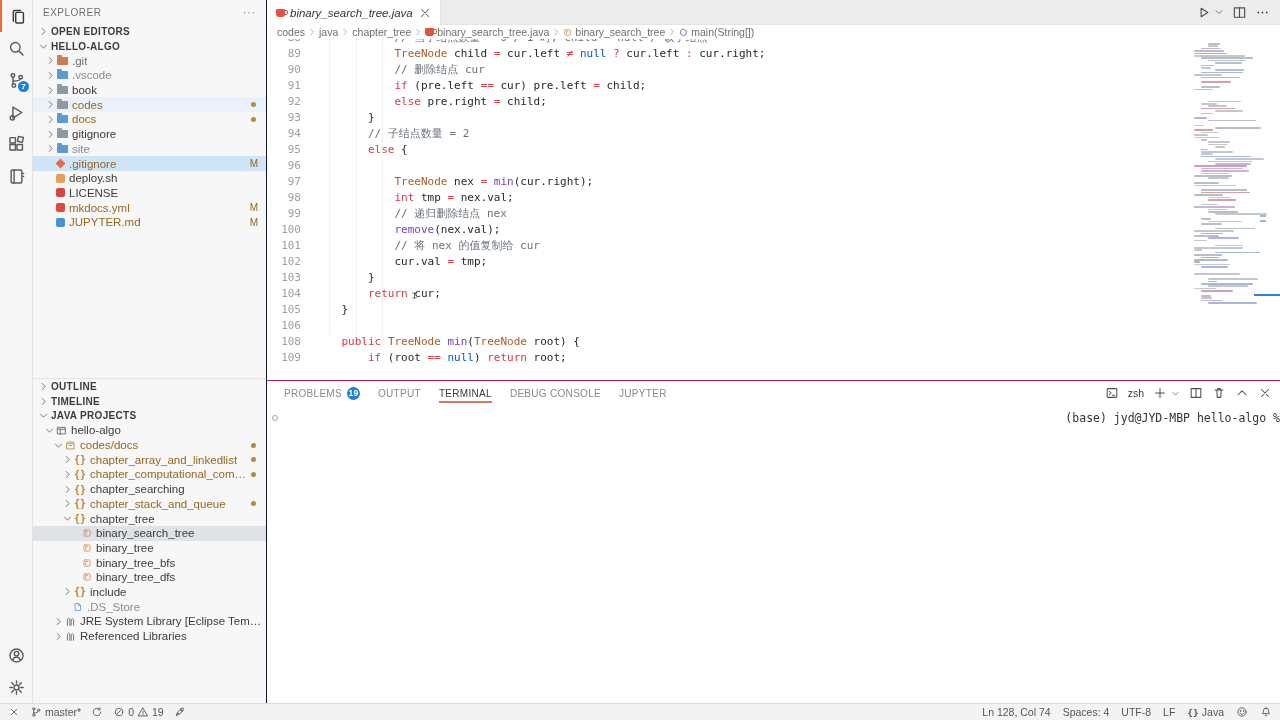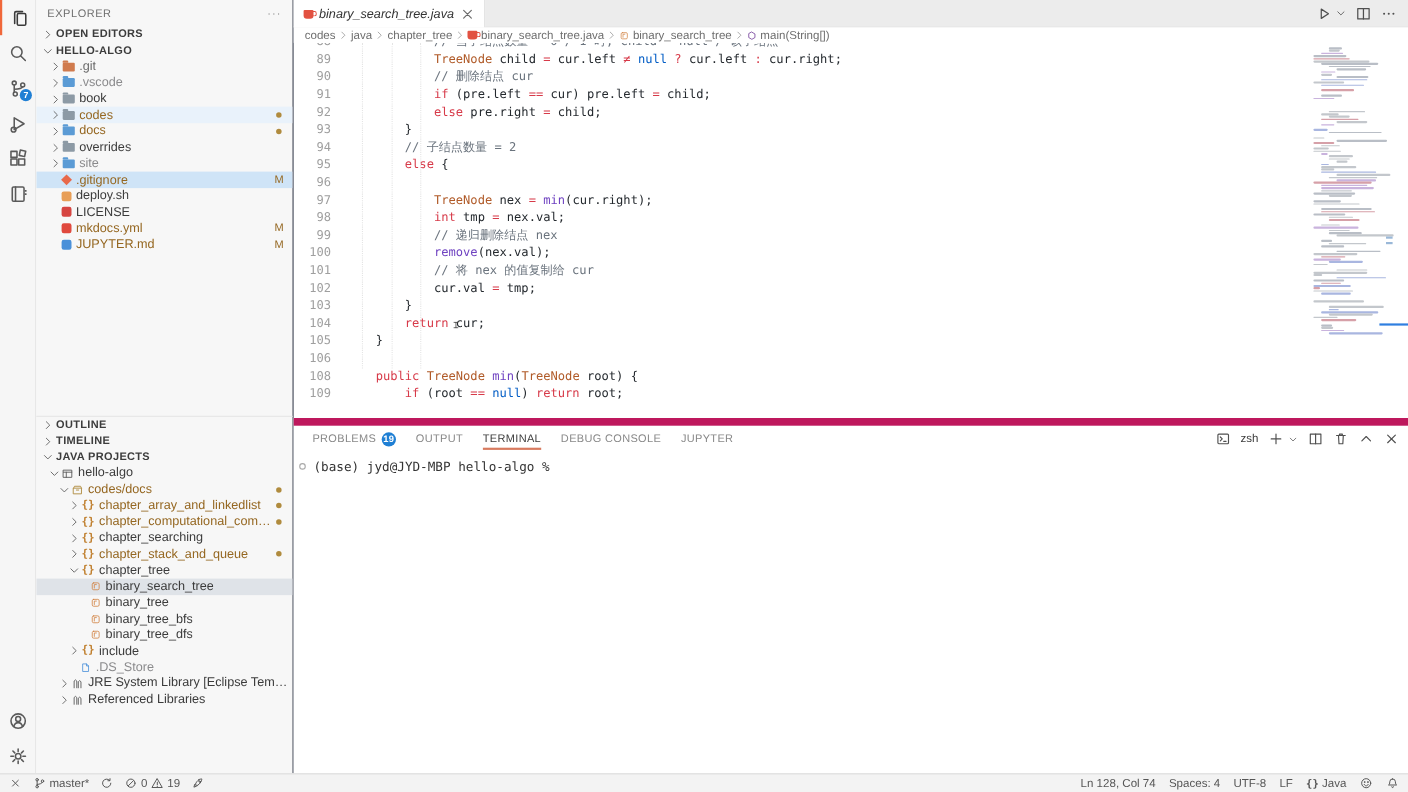--- a/index.html
+++ b/index.html
@@ -62,31 +62,31 @@
   .tk-k { color:#d73a49; } .tk-t { color:#b05a28; } .tk-f { color:#6f42c1; }
   .tk-c { color:#6a737d; } .tk-n { color:#005cc5; } .tk-o { color:#d73a49; } .tk-p { color:#24292e; }
   .indent-guide { position:absolute; top:0; bottom:45px; width:1px; border-left:1px dotted #e4e4e4; }
   .cursor-ibeam { position:absolute; width:7px; height:13px; color:#3b3b3b; }
   .minimap { position:absolute; top:0; right:12px; width:76px; bottom:0; }
   .mm-bar { position:absolute; height:1.6px; border-radius:1px; }
   .mm-blueline { position:absolute; right:-12px; width:26px; height:2px; background:#2f7fe0; }
   .ov-mark { position:absolute; right:2px; width:6px; height:2px; background:#9ab8d8; }
 
   
-  .panel { height:323px; border-top:7px solid #be185d; display:flex; flex-direction:column; background:#fff; }
+  .panel { height:323px; border-top:1px solid #be185d; display:flex; flex-direction:column; background:#fff; }
   .panel-header { height:24px; display:flex; align-items:center; padding:0 8px 0 17px; }
   .panel-tab { font-size:10px; color:#888; letter-spacing:.3px; margin-right:18px; display:flex; align-items:center; gap:5px; height:100%; cursor:pointer; position:relative; }
   .panel-tab.active { color:#3b3b3b; }
   .panel-tab.active::after { content:""; position:absolute; left:0; right:0; bottom:2px; height:2px; background:#d87a5f; }
   .ptab-badge { background:#1f7fd4; color:#fff; border-radius:8px; min-width:13px; height:13px; font-size:8.5px; display:flex; align-items:center; justify-content:center; font-weight:bold; }
   .panel-actions { margin-left:auto; display:flex; align-items:center; gap:9px; color:#4f4f4f; }
   .panel-actions .ic { width:14px; height:14px; cursor:pointer; }
   .panel-actions .ic.tiny { width:9px; height:9px; margin-left:-5px; }
   .shell-label { font-size:10.5px; color:#3b3b3b; }
-  .terminal-body { flex:1; position:relative; font-family:"DejaVu Sans Mono", monospace; font-size:11.5px; color:#333; padding:6px 0 0 18px; }
+  .terminal-body { flex:1; position:relative; font-family:"DejaVu Sans Mono", monospace; font-size:11.5px; color:#333; padding:6px 0 0 18px;text-align:right; }
   .term-deco { position:absolute; left:5px; top:10px; width:6px; height:6px; border:1px solid #a8a8a8; border-radius:50%; }
 
   
   .status-bar { height:17px; background:#f3f3f3; border-top:1px solid #dcdcdc; display:flex; align-items:center; font-size:10.5px; color:#565656; padding:0 8px; }
   .st-item { display:flex; align-items:center; gap:3px; margin-right:10px; cursor:pointer; white-space:nowrap; }
   .st-right { margin-left:auto; display:flex; align-items:center; }
   .st-right .st-item { margin-right:0; margin-left:12px; }
   .st-item .ic { width:12px; height:12px; }
   .st-braces { font-family:"DejaVu Sans Mono", monospace; font-size:9.5px; font-weight:bold; }
 
@@ -242,21 +242,21 @@
               <span class="lbl" style="color: rgb(149, 103, 33);">docs</span>
               <span class="dot"></span>
             </div>
             <div class="trow" style="padding-left: 12px;">
               <span class="ic chev">
                 <svg viewBox="0 0 16 16" fill="none" stroke="currentColor" stroke-width="1.2" stroke-linecap="round" stroke-linejoin="round">
                   <path d="M6 3.5l4.5 4.5L6 12.5"></path>
                 </svg>
               </span>
               <span class="folder" style="background: rgb(141, 154, 165);"></span>
-              <span class="lbl" style="color: rgb(59, 59, 59);">overrides</span>
+              <span class="lbl" style="color: rgb(59, 59, 59);">gitignore</span>
             </div>
             <div class="trow" style="padding-left: 12px;">
               <span class="ic chev">
                 <svg viewBox="0 0 16 16" fill="none" stroke="currentColor" stroke-width="1.2" stroke-linecap="round" stroke-linejoin="round">
                   <path d="M6 3.5l4.5 4.5L6 12.5"></path>
                 </svg>
               </span>
               <span class="folder" style="background: rgb(91, 155, 213);"></span>
               <span class="lbl" style="color: rgb(139, 139, 141);">site</span>
             </div>

